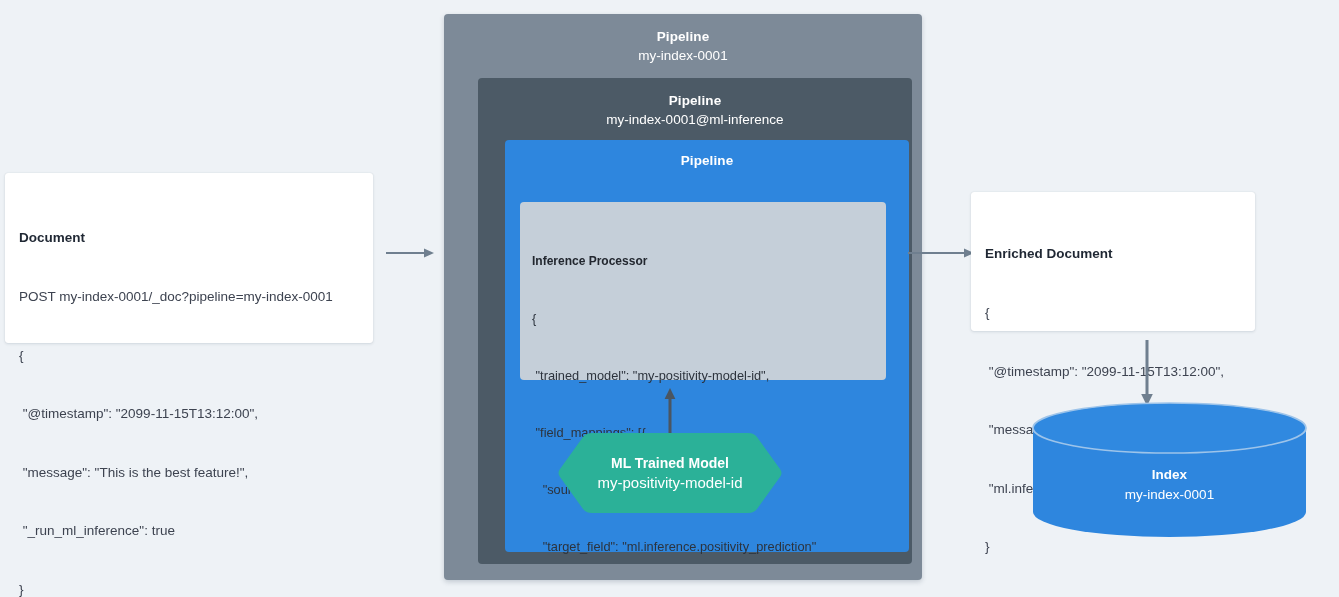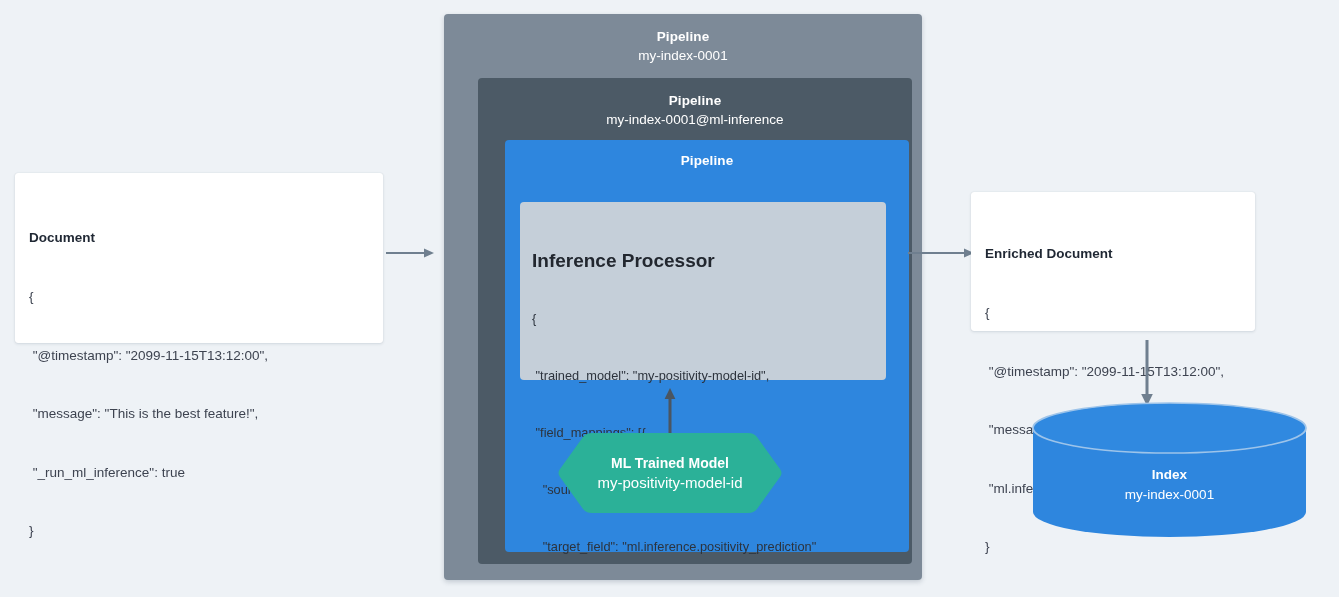--- a/index.html
+++ b/index.html
@@ -39,21 +39,21 @@
     color: #1f2733;
     display: block;
   }
   .doc-line {
     display: block;
     color: #3d4350;
   }
 
   
   #document-card {
-    left: 15px;
+    left: 5px;
     top: 173px;
     width: 368px;
     height: 170px;
   }
 
   
   #enriched-card {
     left: 971px;
     top: 192px;
     width: 284px;
@@ -120,21 +120,21 @@
     background: #c5cfd9;
     border-radius: 4px;
     text-align: left;
     color: #2c333d;
     padding: 11px 12px;
     font-size: 12.8px;
     line-height: 19px;
     white-space: pre;
   }
   #processor-card .doc-title {
-    font-size: 19px;
+    font-size: 12px;
     color: #22272f;
   }
   #processor-card .doc-line {
     color: #2c333d;
   }
 
   
   #ml-model {
     position: absolute;
     left: 556px;
@@ -213,20 +213,21 @@
   #arrow-model-to-processor { left: 659px; top: 388px; width: 22px; height: 48px; z-index: 5; }
   #arrow-enriched-to-index { left: 1136px; top: 340px; width: 22px; height: 66px; }
 </style>
 </head>
 <body>
 
 <div class="stage">
 
   <div class="doc-card" id="document-card">
     <span class="doc-title">Document</span>
+    <span class="doc-line">POST my-index-0001/_doc?pipeline=my-index-0001</span>
     <span class="doc-line">{</span>
     <span class="doc-line"> "@timestamp": "2099-11-15T13:12:00",</span>
     <span class="doc-line"> "message": "This is the best feature!",</span>
     <span class="doc-line"> "_run_ml_inference": true</span>
     <span class="doc-line">}</span>
   </div>
 
   <div class="arrow" id="arrow-doc-to-pipeline">
     <svg viewBox="0 0 48 20" width="48" height="20">
       <line x1="0" y1="10" x2="40" y2="10" stroke="#6f7f8f" stroke-width="2"></line>

